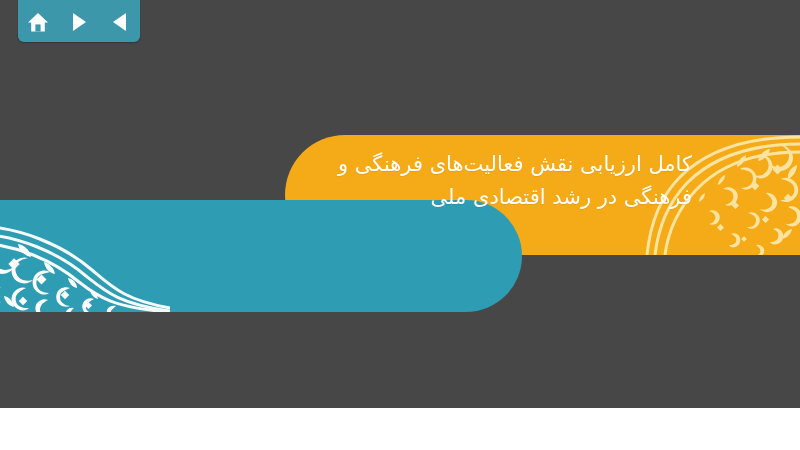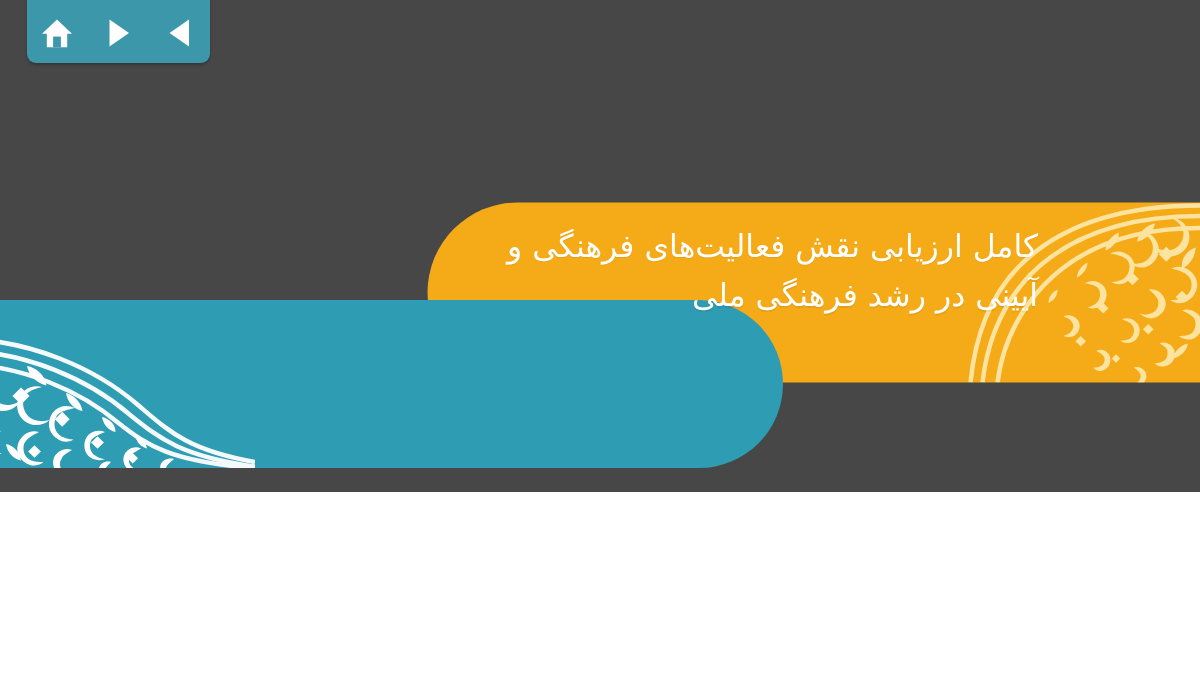--- a/index.html
+++ b/index.html
@@ -10,21 +10,21 @@
   body {
     width: 800px;
     height: 450px;
     overflow: hidden;
     font-family: "DejaVu Sans", "Liberation Sans", sans-serif;
   }
 
   #slide {
     position: relative;
     width: 800px;
-    height: 328px;
+    height: 408px;
     background: #474747;
     overflow: hidden;
   }
 
   
   #navbar {
     position: absolute;
     left: 18px;
     top: -8px;
     width: 122px;
@@ -212,16 +212,16 @@
         <path d="M64 62 c5 1 10 6 11 12 -6 -1 -10 -6 -11 -12z"></path>
         <path d="M24 96 c5 1 9 5 10 11 -5 -1 -9 -5 -10 -11z"></path>
         <path d="M88 78 c5 1 9 5 9 10 -5 -1 -8 -5 -9 -10z"></path>
         <path d="M110 90 c4 1 7 4 8 9 -4 -1 -7 -4 -8 -9z"></path>
       </g>
     </svg>
   </div>
 
   <div id="title-block">
     <span class="title-line">کامل ارزیابی نقش فعالیت‌های فرهنگی و</span>
-    <span class="title-line">آیینی در رشد فرهنگی ملی</span>
+    <span class="title-line">فرهنگی در رشد اقتصادی ملی</span>
   </div>
 
 </div>
 
 </body></html>

